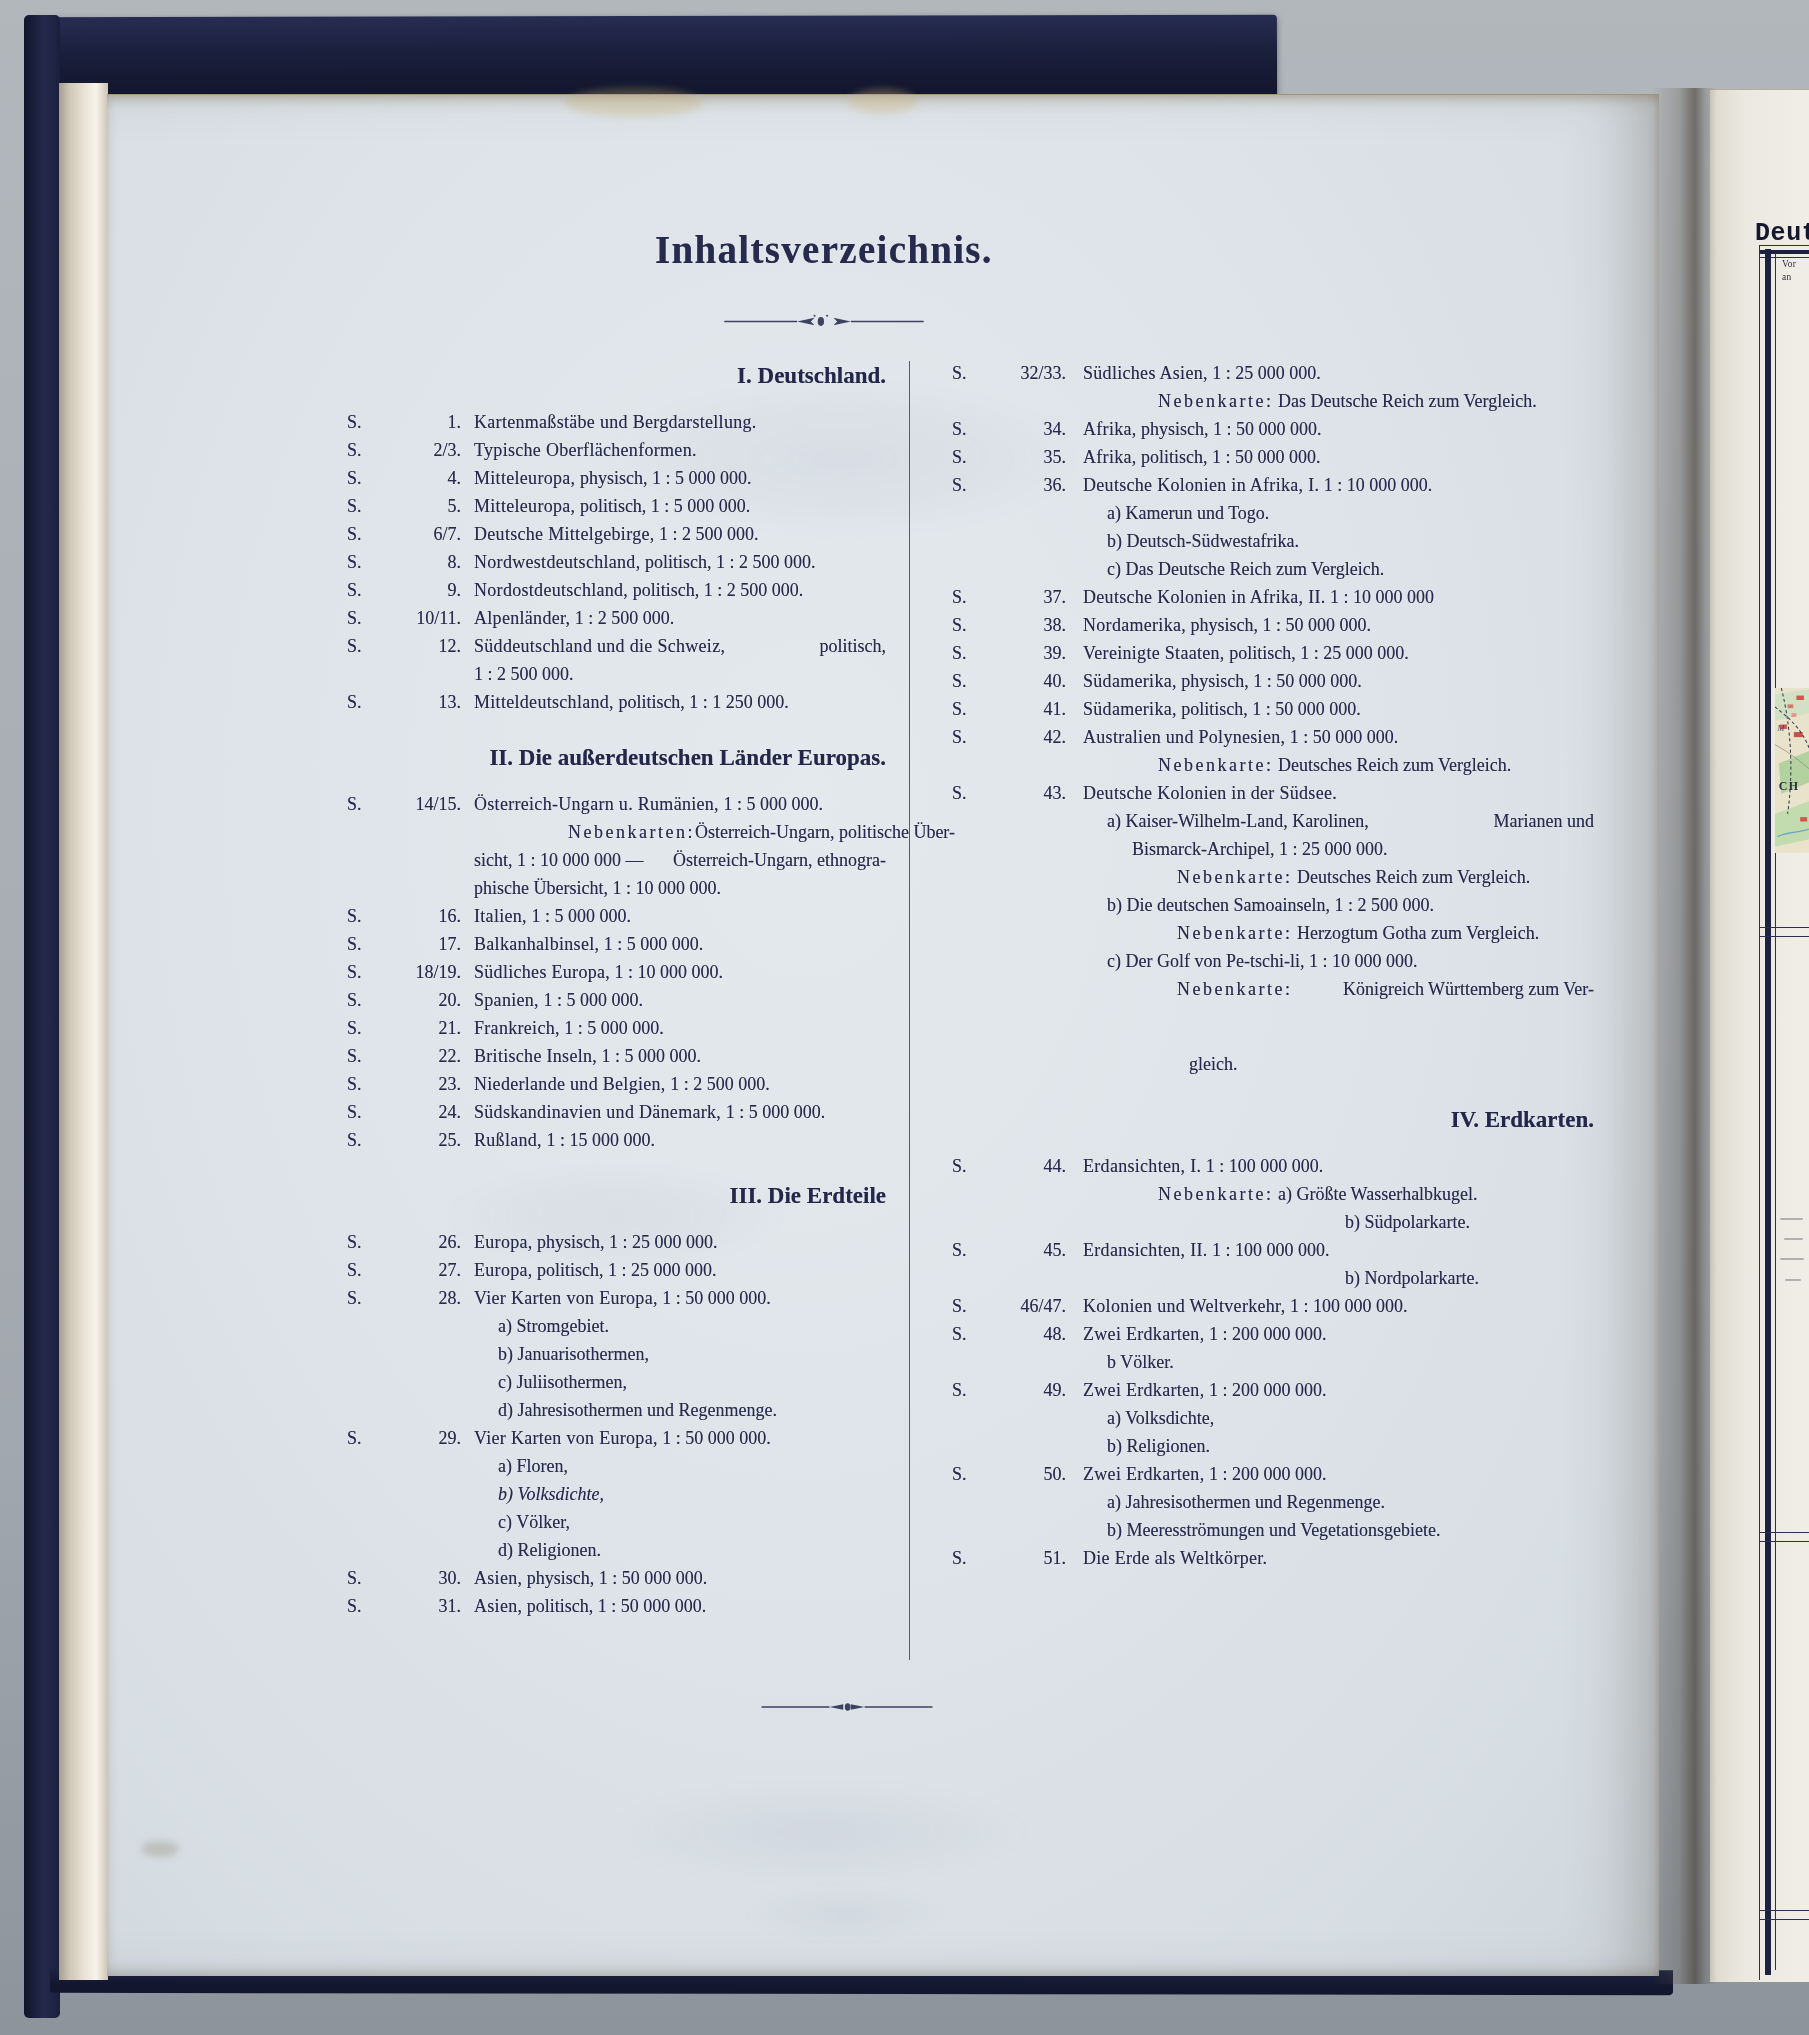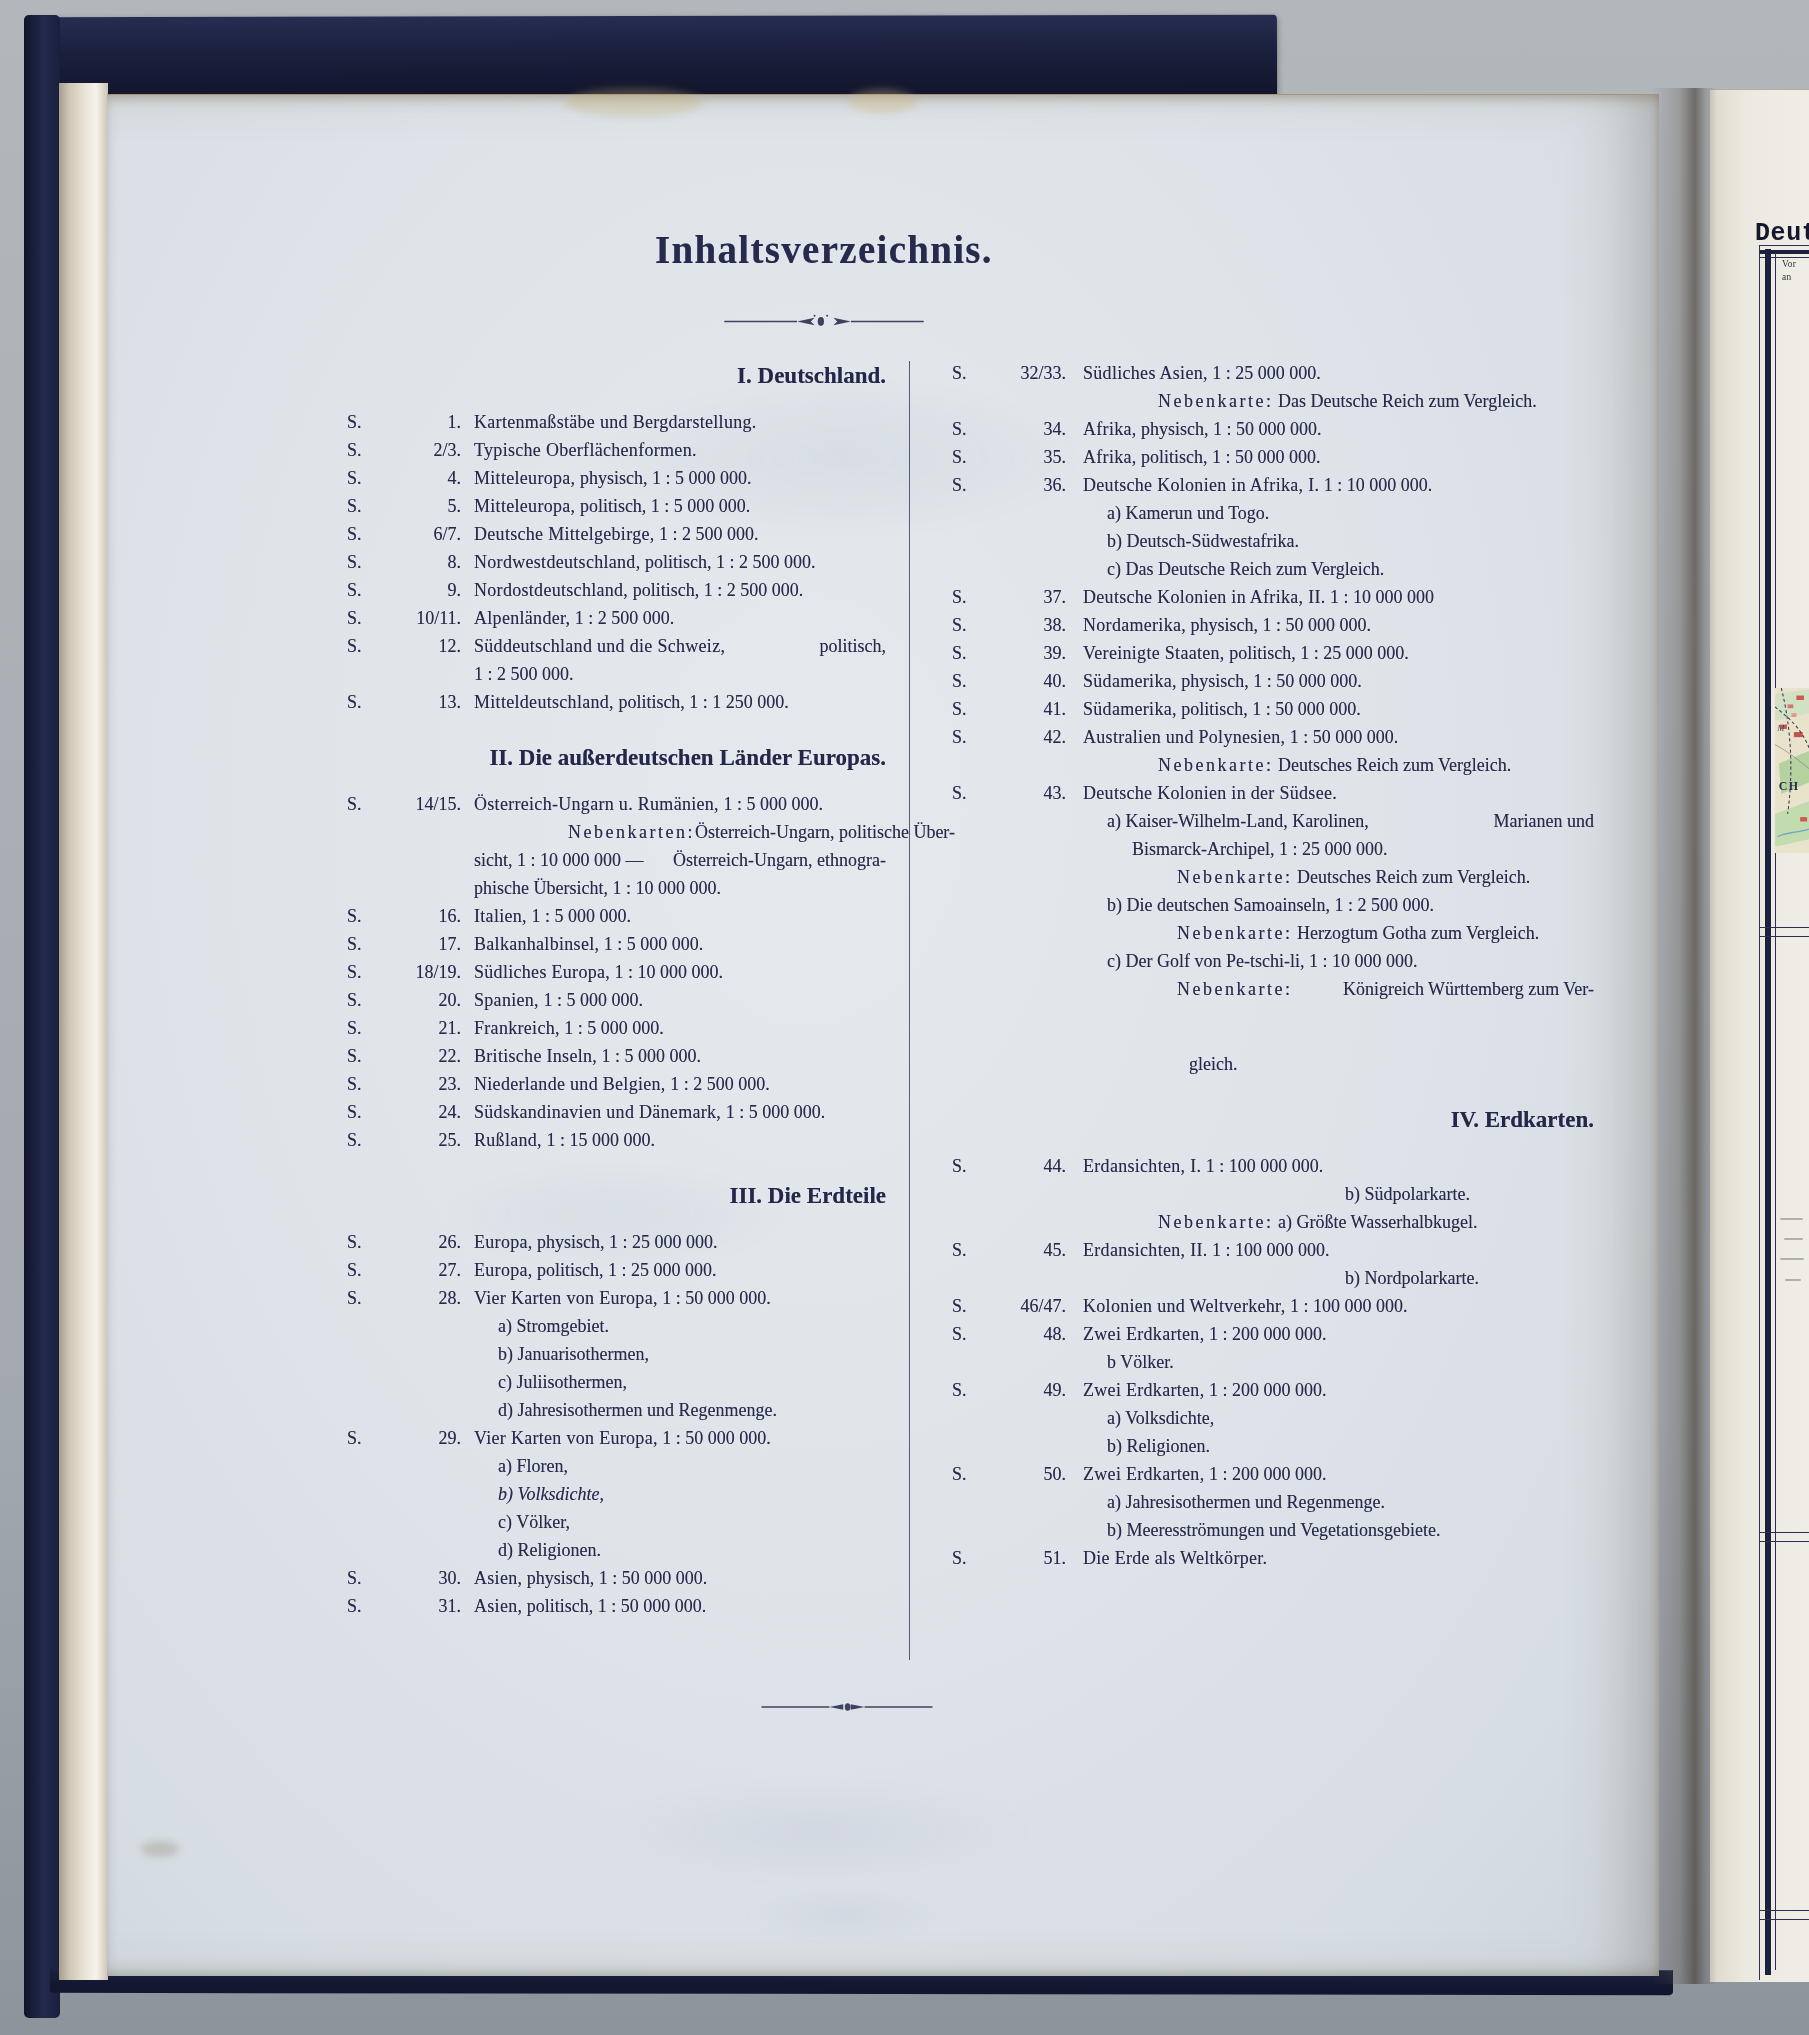--- a/index.html
+++ b/index.html
@@ -397,22 +397,22 @@
           <span class="w-r"> Königreich Württemberg zum Ver-</span>
         </div>
         <div class="line" style="padding-left: 237px; margin-top: 47px;"><span class="w-r">gleich.</span></div>
       </div>
       <div class="sec-h">IV. Erdkarten.</div>
       <div class="entry">
         <div class="line" style="padding-left: 131px;"><span class="w-b">Erdansichten, I.</span><span class="w-r">  1 : 100 000 000.</span><span class="pg" style="width: 114px;">
             <span>S.</span>
             <span>44.</span>
           </span></div>
+        <div class="line" style="padding-left: 206px;"><span class="w-g">Nebenkarte:</span><span class="w-r"> a) Größte Wasserhalbkugel.</span></div>
         <div class="line" style="padding-left: 393px;"><span class="w-r">b) Südpolarkarte.</span></div>
-        <div class="line" style="padding-left: 206px;"><span class="w-g">Nebenkarte:</span><span class="w-r"> a) Größte Wasserhalbkugel.</span></div>
       </div>
       <div class="entry">
         <div class="line" style="padding-left: 131px;"><span class="w-b">Erdansichten, II.</span><span class="w-r">  1 : 100 000 000.</span><span class="pg" style="width: 114px;">
             <span>S.</span>
             <span>45.</span>
           </span></div>
         <div class="line" style="padding-left: 393px;"><span class="w-r">b) Nordpolarkarte.</span></div>
       </div>
       <div class="entry">
         <div class="line" style="padding-left: 131px;"><span class="w-b">Kolonien und Weltverkehr,</span><span class="w-r"> 1 : 100 000 000.</span><span class="pg" style="width: 114px;">

